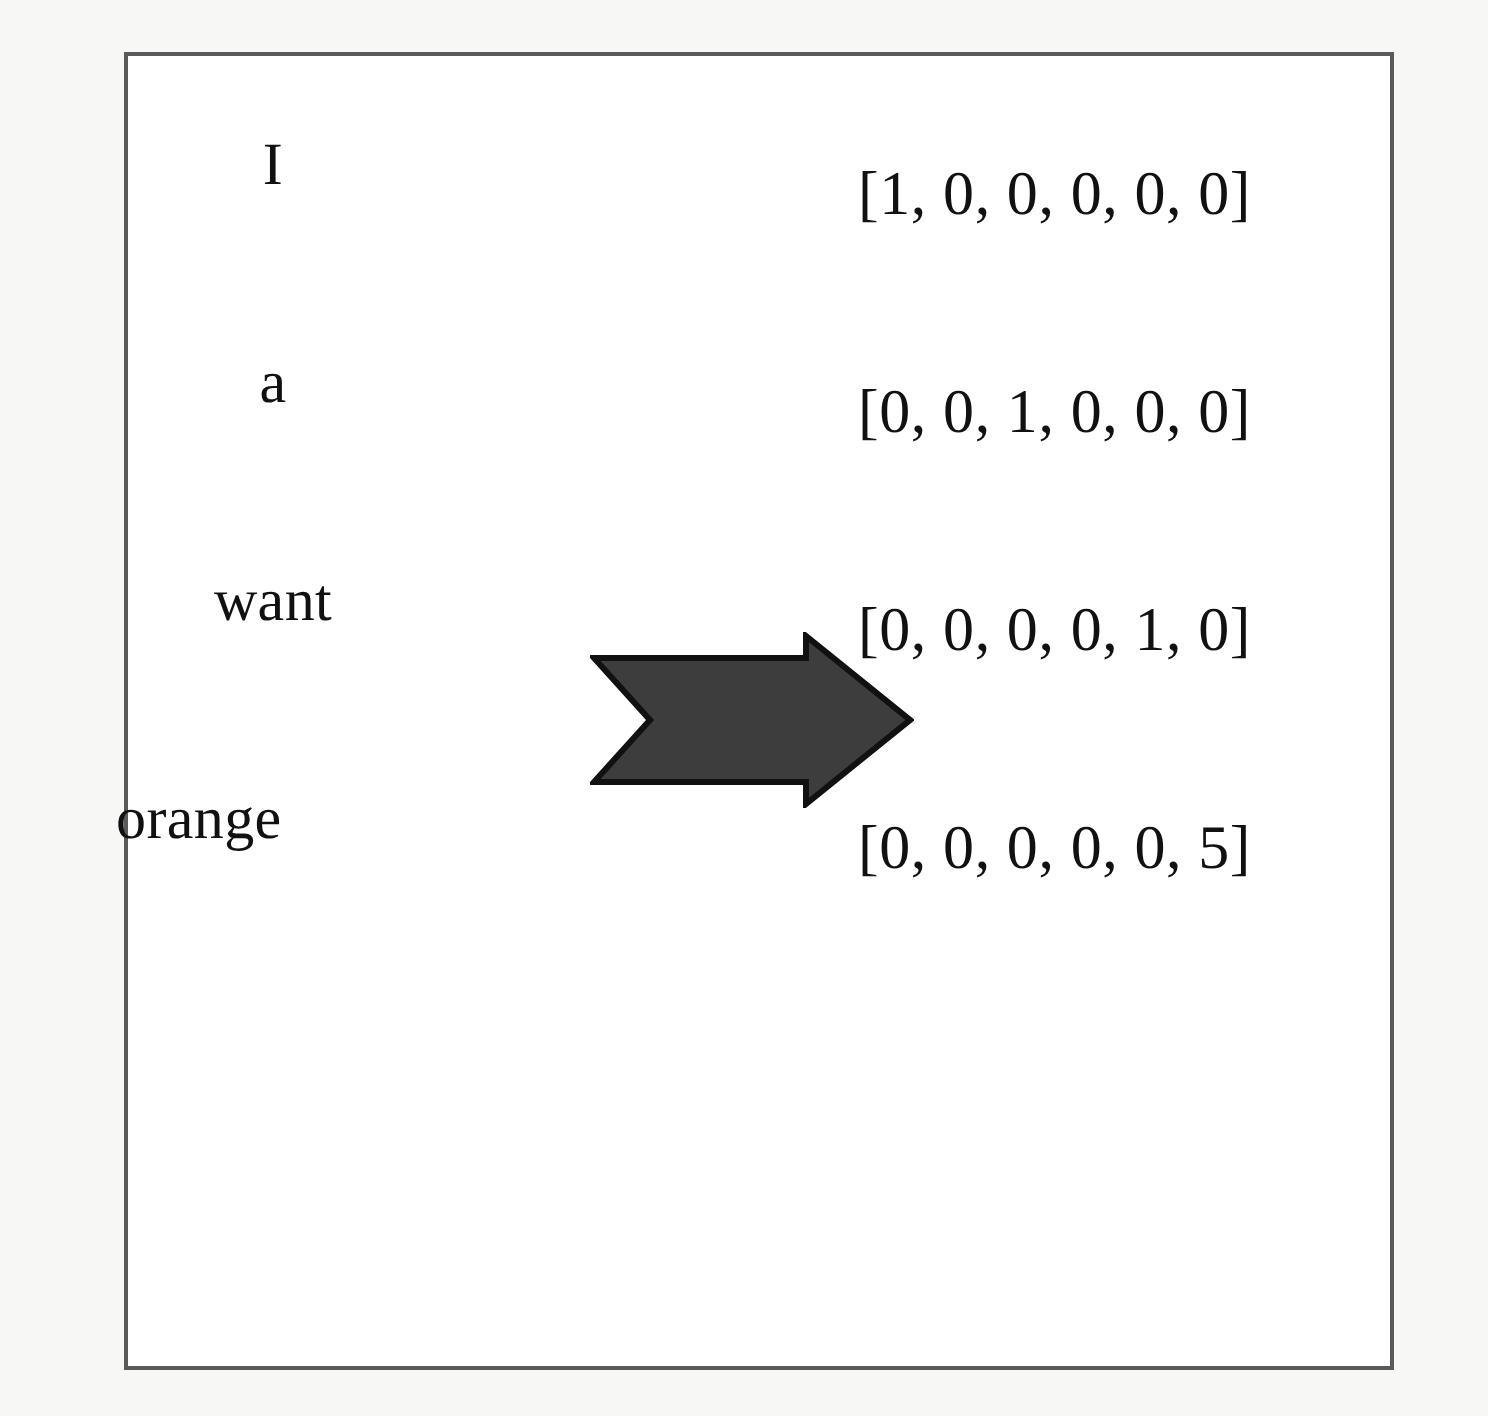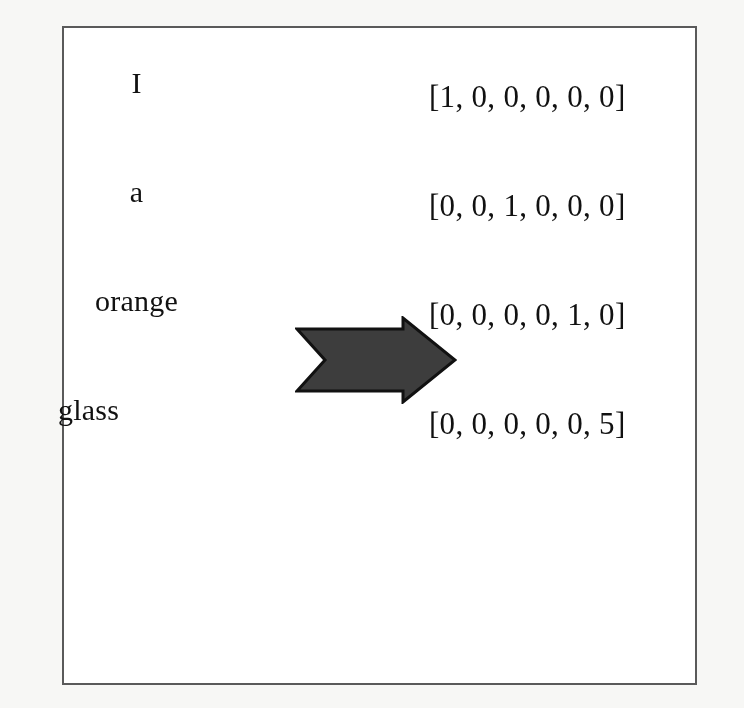--- a/index.html
+++ b/index.html
@@ -101,25 +101,25 @@
 
     <div class="rows">
 
       <div class="row-word">I</div>
       <div class="row-vector">[1, 0, 0, 0, 0, 0]</div>
 
 
       <div class="row-word">a</div>
       <div class="row-vector">[0, 0, 1, 0, 0, 0]</div>
 
-      <div class="row-word">orange</div>
+      <div class="row-word">want</div>
 
       <div class="row-vector">[0, 0, 0, 0, 1, 0]</div>
 
-      <div class="row-word wide">glass</div>
+      <div class="row-word wide">orange</div>
       <div class="row-vector">[0, 0, 0, 0, 0, 5]</div>
 
     </div>
 
     <div class="arrow">
       <svg viewBox="0 0 162 88" xmlns="http://www.w3.org/2000/svg" aria-hidden="true">
         <polygon points="2,13 108,13 108,2 160,44 108,86 108,75 2,75 30,44" fill="#3d3d3d" stroke="#111111" stroke-width="3" stroke-linejoin="miter"></polygon>
       </svg>
     </div>
 

